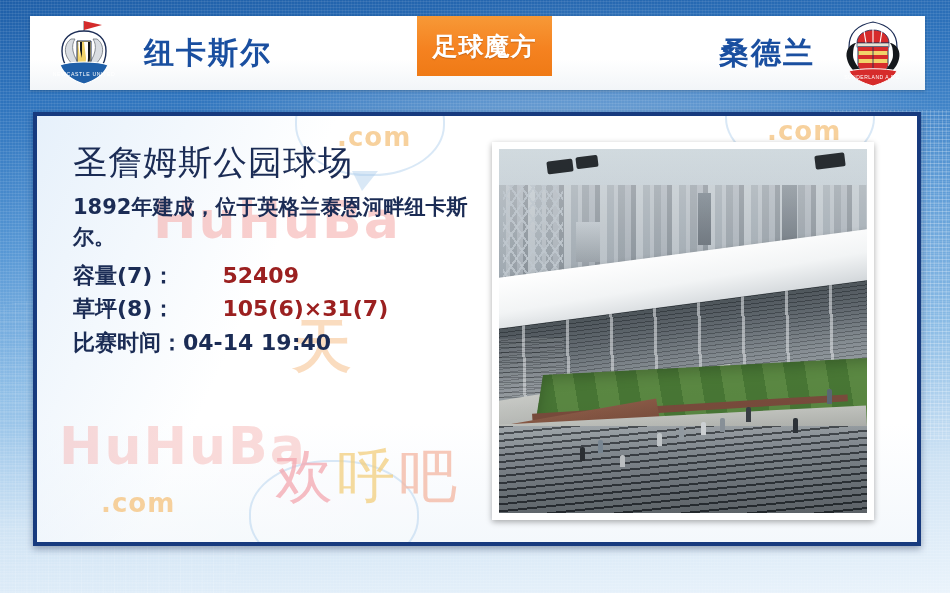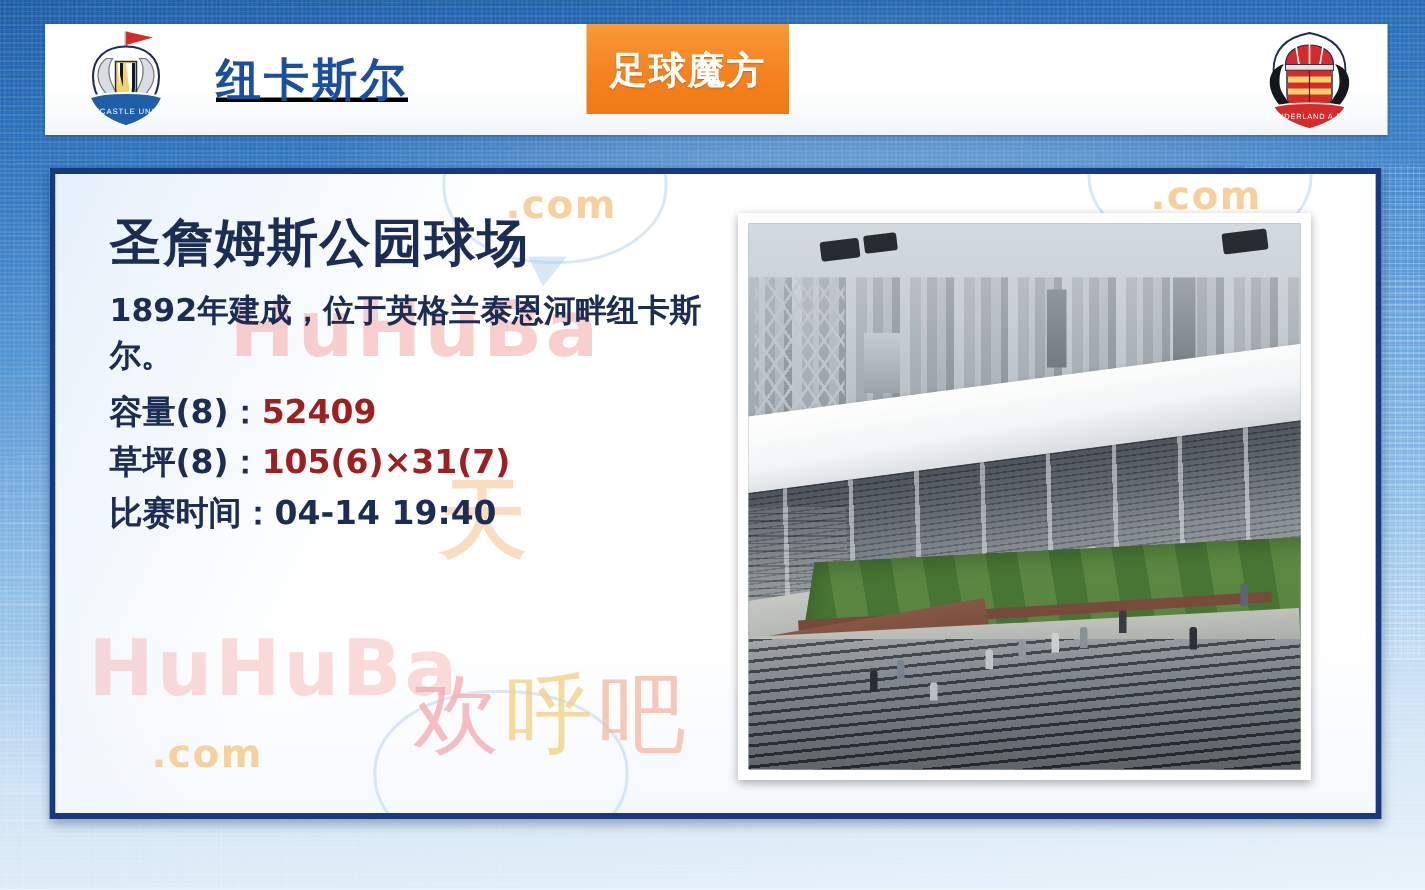--- a/index.html
+++ b/index.html
@@ -46,35 +46,35 @@
     pointer-events: none;
   }
 
   
   .header {
     position: absolute; left: 30px; top: 16px; width: 895px; height: 74px;
     background: linear-gradient(180deg, #ffffff 0%, #ffffff 58%, #f2f5f8 100%);
     box-shadow: 0 1px 3px rgba(0,0,0,0.20);
     display: flex; align-items: center;
   }
-  .team { display: flex; align-items: center; height: 100%; text-decoration: underline; }
+  .team { display: flex; align-items: center; height: 100%; }
   .team-left { padding-left: 18px; }
   .team-right { padding-right: 16px; margin-left: auto; }
   .team-name {
     font-size: 30px; font-weight: bold; color: #1a4fa0;
     letter-spacing: 2px; white-space: nowrap;
     font-family: "DejaVu Sans", "Liberation Sans", sans-serif;
   }
   .team-left .team-name { margin-left: 24px; }
   .team-right .team-name { margin-right: 22px; }
 
   .crest { width: 72px; height: 72px; position: relative; flex: 0 0 auto; }
 
   .center-logo {
-    position: absolute; left: 391px; top: 16px; width: 135px; height: 60px;
+    position: absolute; left: 417px; top: 16px; width: 135px; height: 60px;
     background: linear-gradient(180deg, #f79937 0%, #f58220 55%, #ef7a16 100%);
     display: flex; align-items: center; justify-content: center;
   }
   .center-logo-text {
     color: #ffffff; font-size: 25px; font-weight: bold; letter-spacing: 1px;
     text-shadow: 0 1px 1px rgba(120,50,0,.35);
   }
 
   
   .panel {
@@ -119,33 +119,33 @@
   .wm-huan .c1 { color: #f4a8b0; }
   .wm-huan .c2 { color: #f3cf7e; }
   .wm-huan .c3 { color: #f4b7a2; }
   .wm-tian {
     color: #f6c08c; font-size: 58px; font-weight: bold; opacity: .55; white-space: nowrap;
   }
 
   
   .content { position: absolute; left: 36px; top: 28px; width: 420px; z-index: 4; }
   .stadium-title {
-    font-size: 34px; font-weight: bold; color: #1b2c55;
+    font-size: 34px; font-weight: normal; color: #1b2c55;
     letter-spacing: 1px; line-height: 1.1; margin-bottom: 12px;
     white-space: nowrap;
   }
   .desc {
     font-size: 21px; color: #1b2c55; font-weight: bold;
     line-height: 1.42; margin-bottom: 6px; width: 400px;
   }
   .stat-row {
     font-size: 22px; font-weight: bold; color: #1b2c55;
     line-height: 1.52; white-space: nowrap;
   }
-  .stat-val { color: #9b2020; }
+  .stat-val { color: #9b2020; margin-left: 48px; }
   .weather-icon {
     display: inline-block; vertical-align: -5px;
     width: 26px; height: 26px; border-radius: 5px;
     background: linear-gradient(180deg, #5aa9e6 0%, #2f80c4 100%);
     position: relative; margin: 0 1px;
   }
   .weather-icon .cloud {
     position: absolute; left: 4px; top: 7px; width: 18px; height: 9px;
     background: #8d9199; border-radius: 5px;
   }
@@ -309,20 +309,21 @@
         <path d="M30 25 L32 25 L32 41 C32 48 35 52 36 54 C35 52 32 48 32 41 Z" fill="#ffffff"></path>
         <path d="M40 25 L42 25 L42 41 C42 48 37 52 36 54 C37 52 40 48 40 41 Z" fill="#14181c"></path>
         <path d="M12 48 C22 44 50 44 60 48 C56 58 46 64 36 67 C26 64 16 58 12 48 Z" fill="#1f5fa8" stroke="#ffffff" stroke-width="1.2"></path>
         <text x="36" y="59" font-size="5.2" font-family="Liberation Sans, sans-serif" fill="#ffffff" text-anchor="middle" letter-spacing=".6">NEWCASTLE UNITED</text>
       </svg>
     </div>
     <div class="team-name">纽卡斯尔</div>
   </div>
 
   <div class="team team-right">
+    <div class="team-name">桑德兰</div>
     <div class="crest">
       <svg viewBox="0 0 72 72" width="72" height="72">
         <path d="M36 5 C20 8 12 16 12 30 C12 48 24 62 36 68 C48 62 60 48 60 30 C60 16 52 8 36 5 Z" fill="#ffffff" stroke="#1b2c55" stroke-width="1.2"></path>
         <path d="M20 26 C20 18 27 13 36 13 C45 13 52 18 52 26 Z" fill="#d62b2b" stroke="#1b2c55" stroke-width=".8"></path>
         <path d="M27 14 L29 26 M36 12 L36 26 M45 14 L43 26" stroke="#ffffff" stroke-width="1.1"></path>
         <rect x="20" y="26" width="32" height="4" fill="#e8e2d2" stroke="#1b2c55" stroke-width=".6"></rect>
         <path d="M21 30 L51 30 L51 46 C51 54 43 58 36 61 C29 58 21 54 21 46 Z" fill="#f2d36a" stroke="#1b2c55" stroke-width="1"></path>
         <path d="M21 30 L51 30 L51 34 L21 34 Z" fill="#d62b2b"></path>
         <path d="M21 38 L51 38 L51 42 L21 42 Z" fill="#d62b2b"></path>
         <path d="M21 46 L51 46 C51 50 49 52 47 54 L25 54 C23 52 21 50 21 46 Z" fill="#d62b2b"></path>
@@ -354,21 +355,21 @@
   <div class="wm wm-com" style="left:64px;top:372px;">.com</div>
   <div class="wm wm-huan" style="left:238px;top:322px;">
     <span class="c1">欢</span><span class="c2">呼</span><span class="c3">吧</span>
   </div>
 
   <div class="content">
     <div class="stadium-title">圣詹姆斯公园球场</div>
     <div class="desc">1892年建成，位于英格兰泰恩河畔纽卡斯尔。</div>
 
     <div class="stat-row">
-      <span>容量(8)：</span><span class="stat-val">52409</span>
+      <span>容量(7)：</span><span class="stat-val">52409</span>
     </div>
     <div class="stat-row">
       <span>草坪(8)：</span><span class="stat-val">105(6)×31(7)</span>
     </div>
     <div class="stat-row">
       <span>比赛时间：</span><span>04-14 19:40</span>
     </div>
   </div>
 
   <div class="photo-frame">

